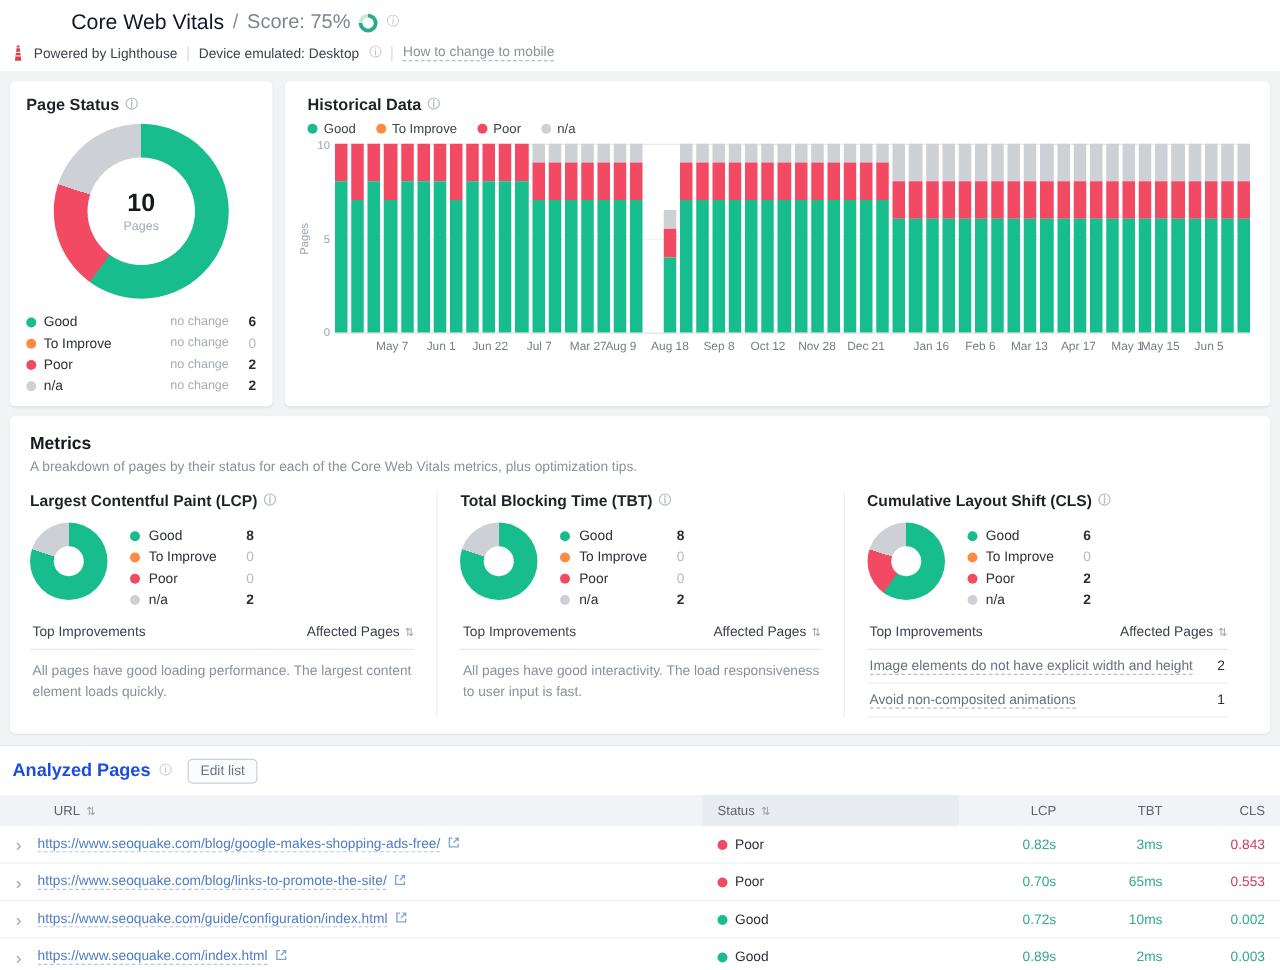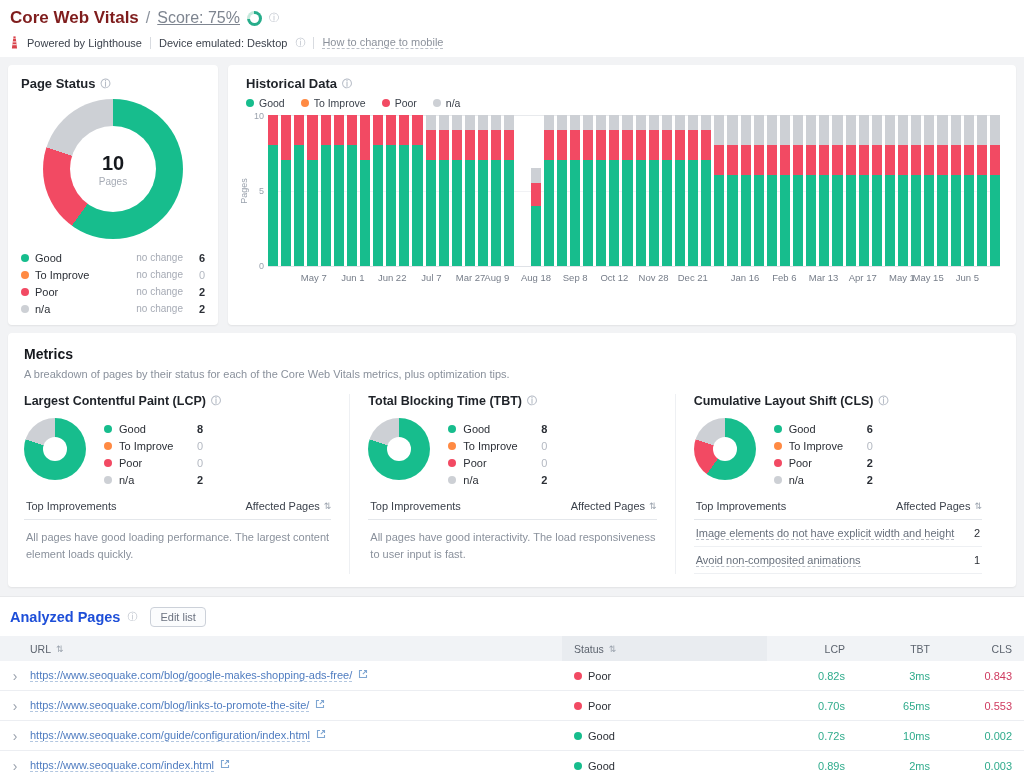--- a/index.html
+++ b/index.html
@@ -2,23 +2,23 @@
 <html><head>
 <meta charset="utf-8">
 <style>
   * { margin:0; padding:0; box-sizing:border-box; }
   html,body { width:1024px; height:776px; overflow:hidden; background:#f2f3f5;
     font-family:"Liberation Sans", sans-serif; color:#2b2f36; }
 
   
   .hdr { background:#fff; padding:8px 12px 8px 10px; }
   .title-row { display:flex; align-items:center; gap:7px; }
-  .title-row h1 { font-size:17px; font-weight:bold; color:#7f1d1d; }
+  .title-row h1 { font-size:17px; font-weight:normal; color:#0f172a;margin-left:47px; }
   .slash { color:#8b929d; font-size:16px; }
-  .score { color:#7e8590; font-size:16px;text-decoration:underline; }
+  .score { color:#7e8590; font-size:16px; }
   .ring { width:15px; height:15px; border-radius:50%; position:relative; display:inline-block;
     background:conic-gradient(#27ad8b 0 270deg, #c5e9dc 270deg 360deg); }
   .ring::after { content:''; position:absolute; inset:3px; border-radius:50%; background:#fff; }
   .info { color:#b7bdc7; font-size:10px; line-height:1; cursor:pointer; }
   .subbar { display:flex; align-items:center; gap:8px; margin-top:8px; font-size:11px; color:#3c424c; }
   .vdiv { width:1px; height:12px; background:#d8dbe0; }
   .subbar a { color:#8b919b; text-decoration:none; border-bottom:1px dashed #b9bec6; cursor:pointer; }
   .lh-icon { display:inline-flex; }
 
   
@@ -84,21 +84,21 @@
   .imp-row .pages { color:#2b2f36; }
 
   
   .analyzed { background:#fff; margin-top:10px; padding-top:10px; box-shadow:0 -1px 0 rgba(0,0,0,.04); }
   .ap-head { display:flex; align-items:center; gap:7px; padding:0 12px 9px 10px; }
   .ap-head h2 { font-size:14.5px; font-weight:bold; color:#1d4ed8; }
   .ap-head button { font-size:11px; color:#6b7280; background:#fbfcfd; border:1px solid #ccd1d9;
     border-radius:4px; padding:3px 9px; cursor:pointer; margin-left:6px; }
   .thead { display:grid; grid-template-columns:562px 205px 90px 85px 82px; background:#f1f3f6;
     height:25px; align-items:center; font-size:10.5px; color:#5c636e; }
-  .thead .c1 { padding-left:30px; display:flex; gap:5px; align-items:center; }
+  .thead .c1 { padding-left:43px; display:flex; gap:5px; align-items:center; }
   .thead .c2 { background:#e9ecf0; height:100%; display:flex; gap:5px; align-items:center; padding-left:12px; }
   .thead .cn { text-align:right; padding-right:12px; }
   .trow { display:grid; grid-template-columns:30px 532px 205px 90px 85px 82px; height:30px;
     align-items:center; border-bottom:1px solid #eceef2; font-size:11px; background:#fff; }
   .chev { text-align:center; color:#9aa2ad; font-size:14px; cursor:pointer; line-height:1; }
   .ucell { display:flex; align-items:flex-start; gap:6px; overflow:hidden; white-space:nowrap; }
   .ucell a { color:#4f7cc0; text-decoration:none; border-bottom:1px dashed #b3c7e0; cursor:pointer; }
   .scell { display:flex; align-items:center; gap:6px; padding-left:12px; color:#2b2f36; }
   .ncell { text-align:right; padding-right:12px; }
   .v-good { color:#2fab8c; }

